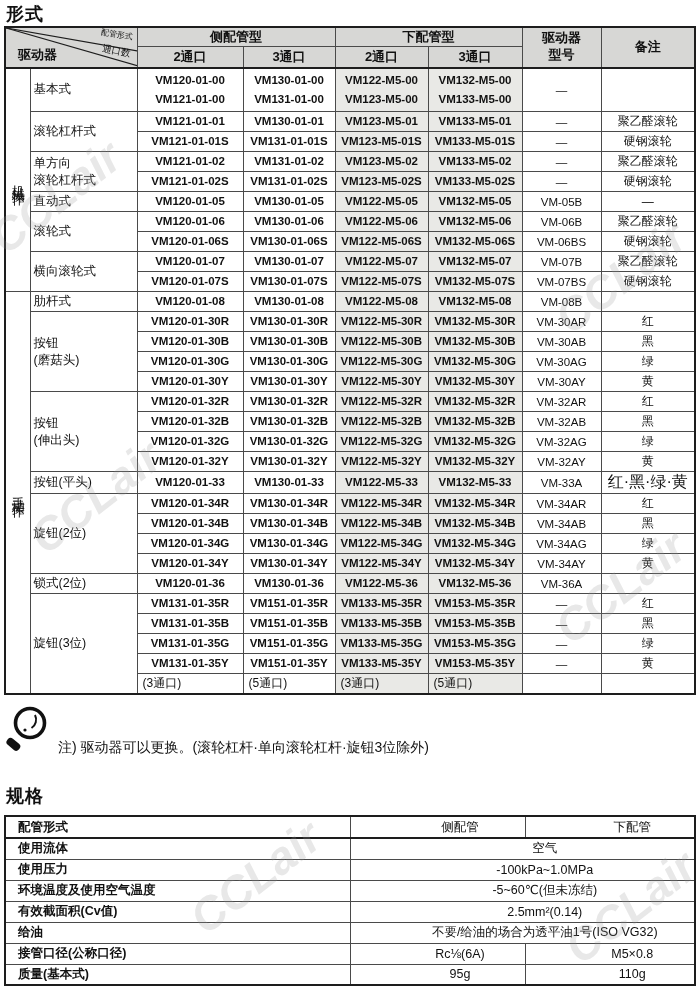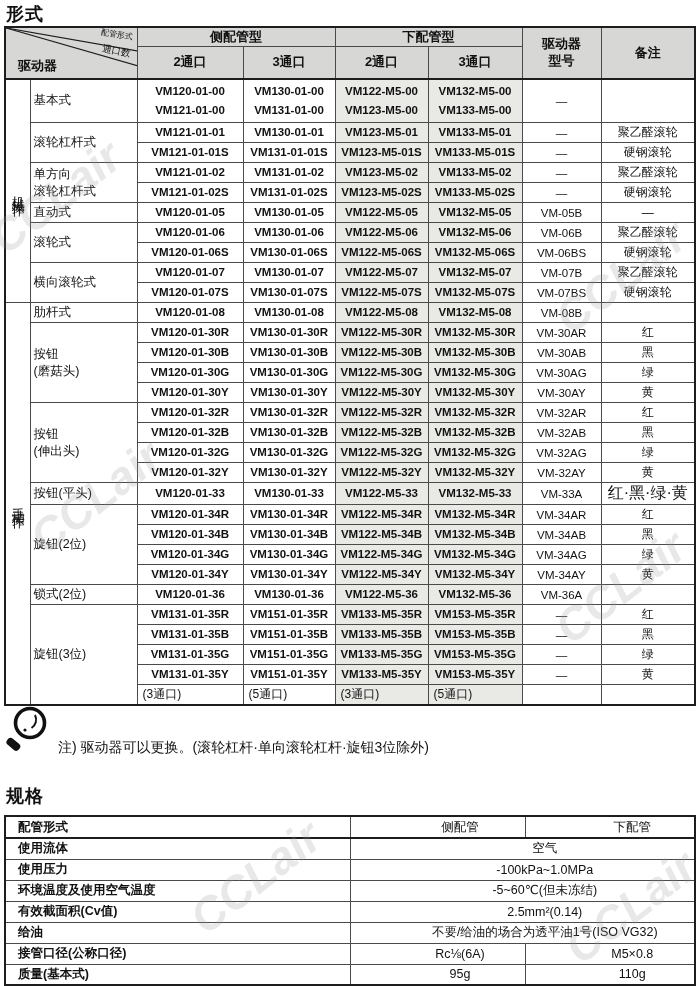--- a/index.html
+++ b/index.html
@@ -12,21 +12,21 @@
   #form-title{top:2px;}
   #spec-title{top:784px;}
 
   table{border-collapse:collapse;table-layout:fixed;position:absolute;background:#fff;}
   td,th{border:1px solid #4a4a4a;padding:0;overflow:hidden;font-weight:normal;}
 
   
   #form-table{left:4px;top:26px;width:690px;border:2px solid #1d1d1d;}
   #form-table thead th{background:#d7d7d5;font-size:13px;font-weight:bold;text-align:center;}
   #form-table thead tr.h1{height:19px;}
-  #form-table thead tr.h2{height:32px;}
+  #form-table thead tr.h2{height:21px;}
   .hdr-bottom{border-bottom:2px solid #1d1d1d !important;}
   #form-table tbody tr{height:20px;}
   #form-table tbody tr.tall{height:44px;}
   .vlabel{
     writing-mode:vertical-rl;text-orientation:upright;
     font-size:13px;letter-spacing:3px;text-align:center;vertical-align:middle;
     background:#fff;
   }
   .dlabel{font-size:12.5px;text-align:left;padding-left:3px;vertical-align:middle;white-space:pre-line;line-height:1.35;}
   .model{font-size:11.5px;font-weight:bold;text-align:center;vertical-align:middle;white-space:pre-line;line-height:1.6;}

